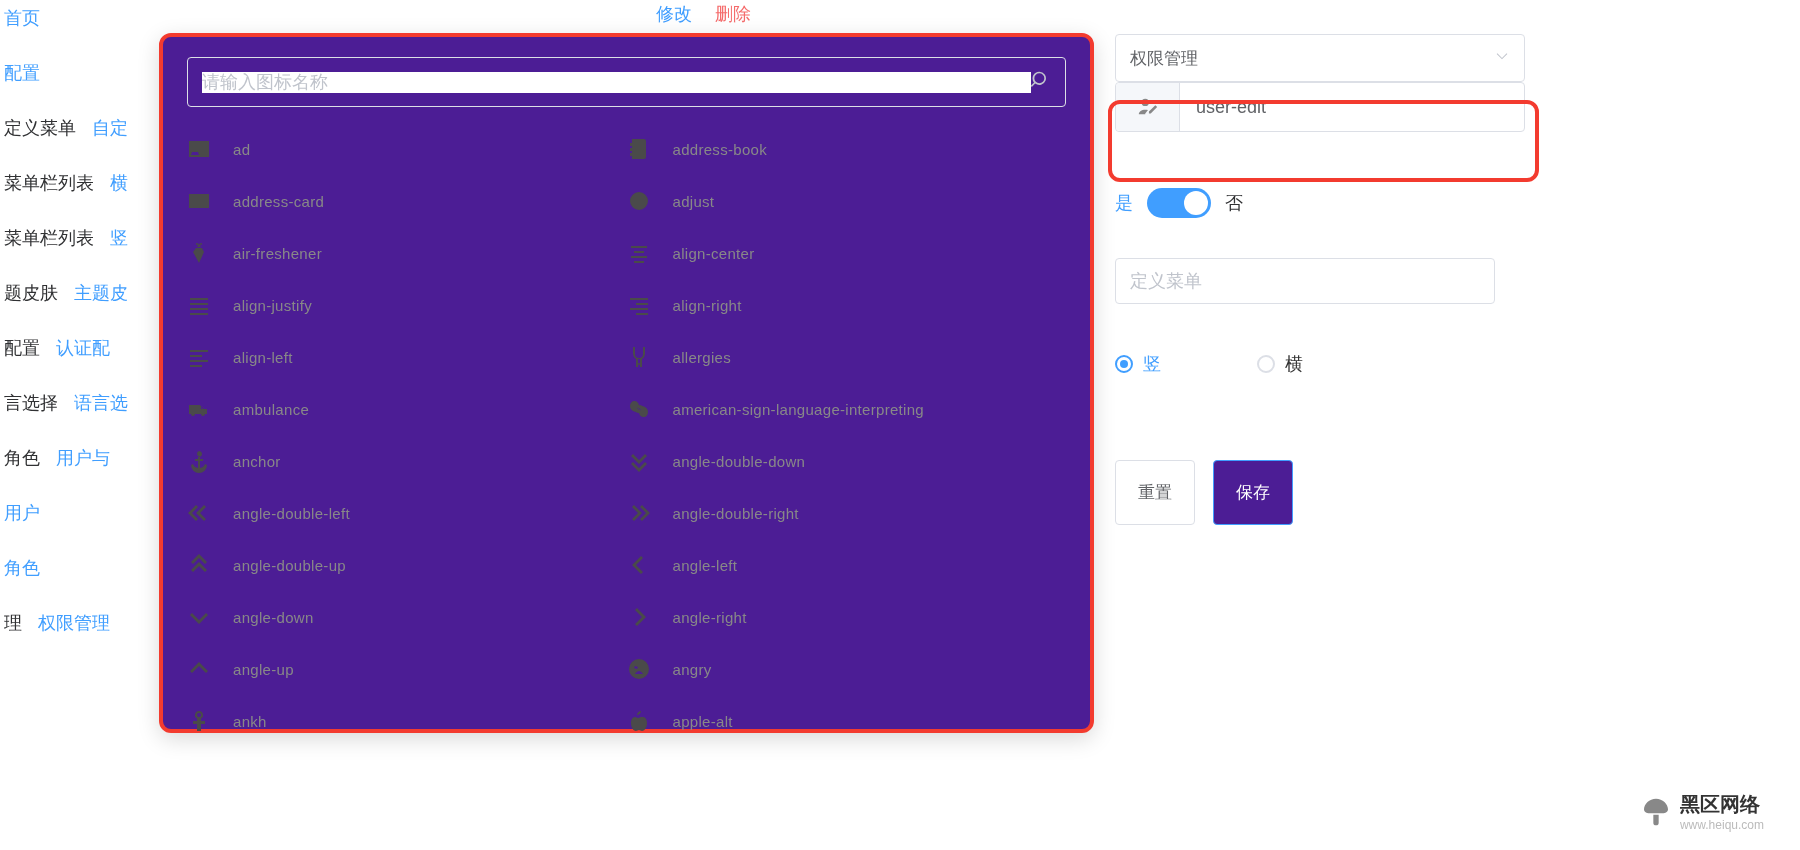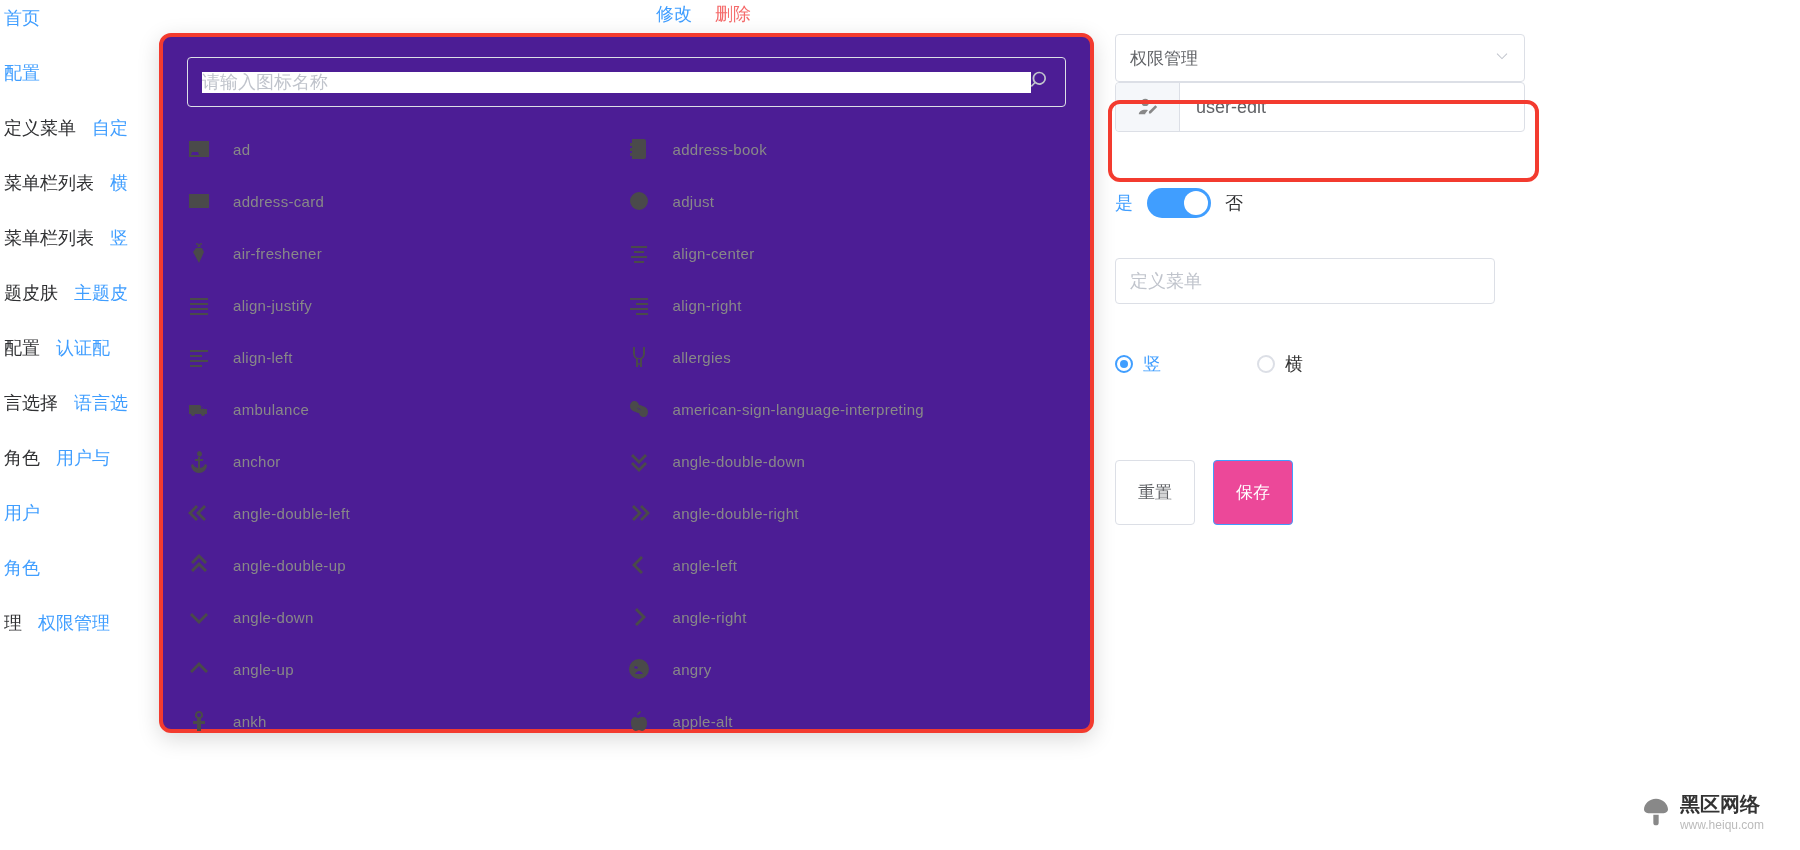--- a/index.html
+++ b/index.html
@@ -139,21 +139,21 @@
   }
   .radio.checked span { color: #409eff; }
   .btn-row {
     display: flex; gap: 18px; margin-top: 84px;
   }
   .btn {
     padding: 20px 22px; border-radius: 4px; font-size: 17px;
     border: 1px solid #dcdfe6; background: #fff; cursor: pointer;
     color: #606266;
   }
-  .btn.primary { background: #ec4899; color: #fff; border-color: #409eff; }
+  .btn.primary { background: #4c1d95; color: #fff; border-color: #409eff; }
 
   .picker {
     position: absolute;
     left: 159px;
     top: 33px;
     width: 935px;
     height: 700px;
     background: #4c1d95;
     border: 4px solid #f33b2f;
     border-radius: 12px;

